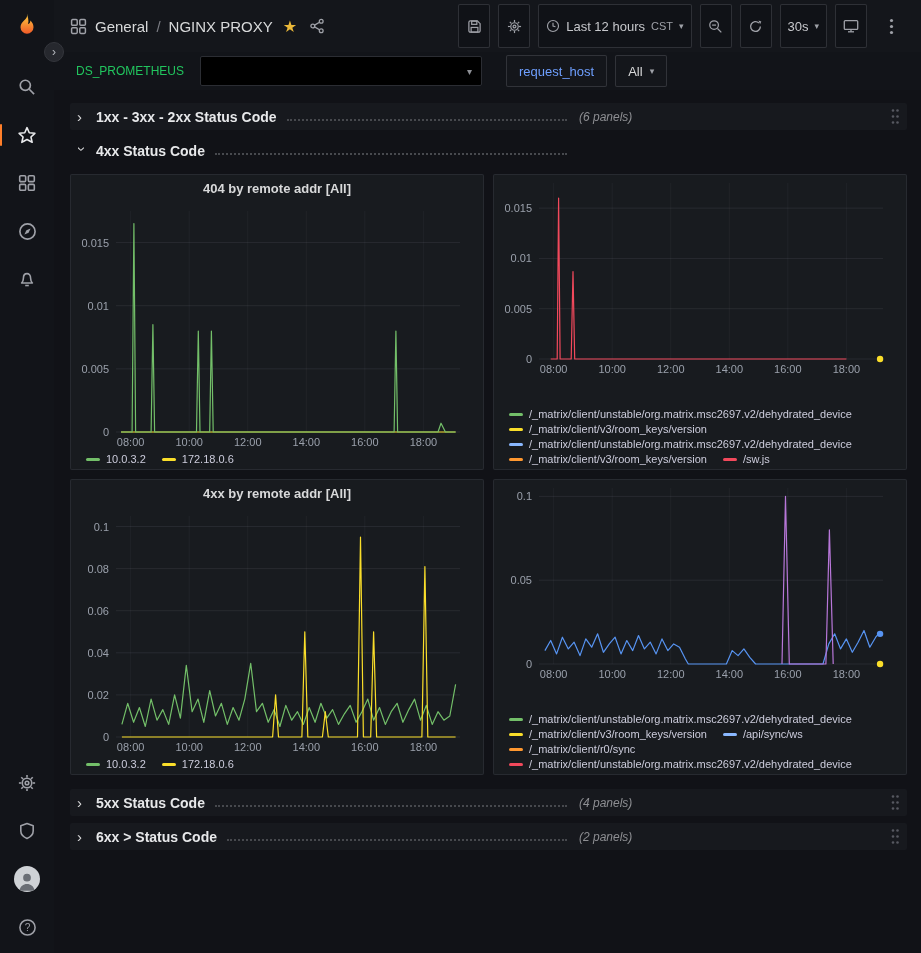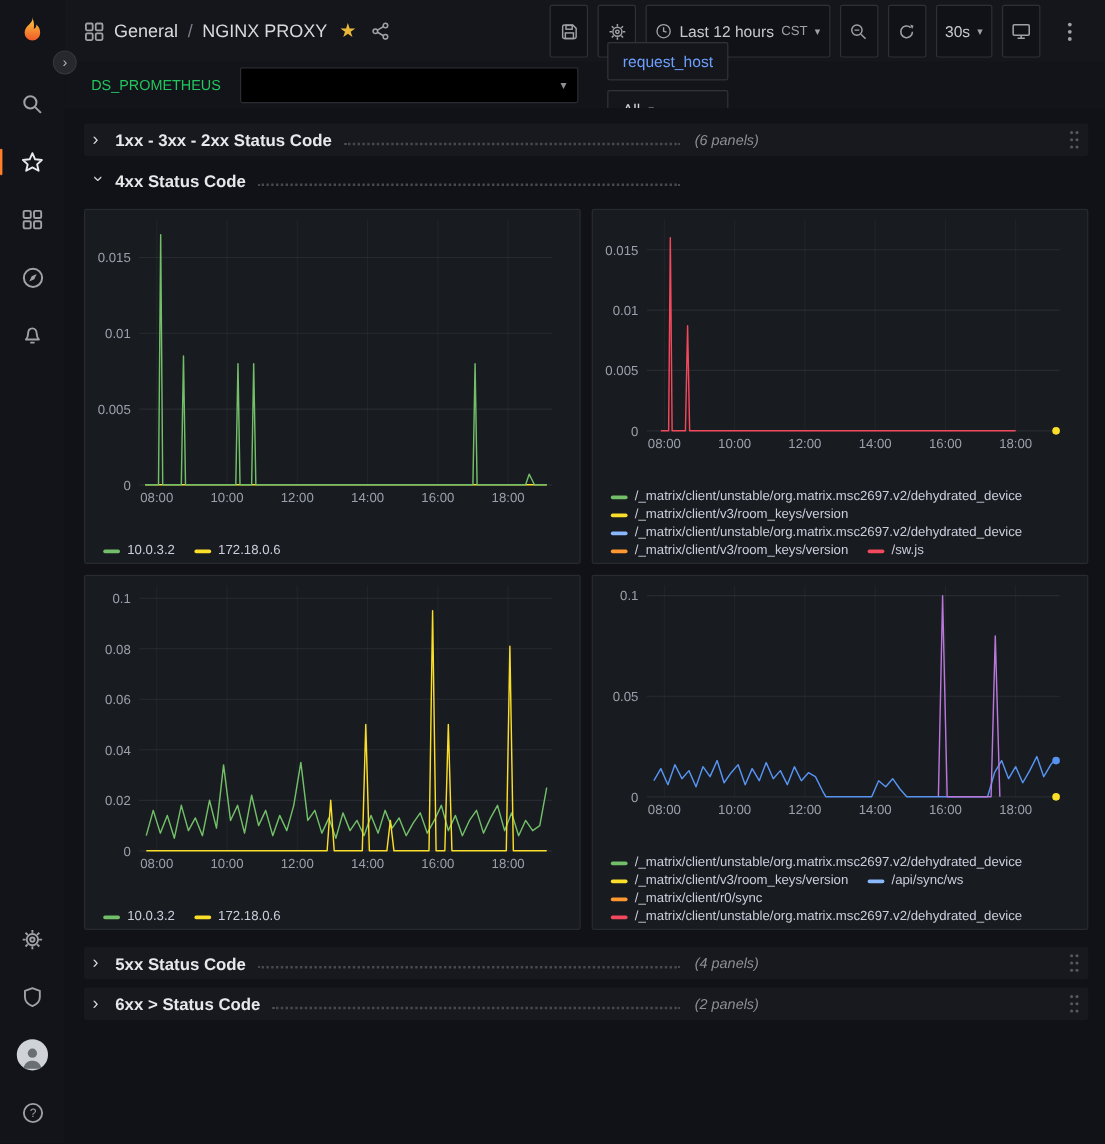--- a/index.html
+++ b/index.html
@@ -248,21 +248,21 @@
           </svg>
         </button>
       </div>
     </header>
 
     <div class="subnav">
       <span class="var-label">DS_PROMETHEUS</span>
       <div class="var-value-redacted">
         <span class="caret">▾</span>
       </div>
-      <div style="display:flex; gap:8px; margin-left:14px;flex-direction:column;">
+      <div style="display:flex; gap:8px; margin-left:14px;">
         <div class="chip label">
           <span>request_host</span>
         </div>
         <div class="chip value">
           <span>All</span>
           <span class="caret">▾</span>
         </div>
       </div>
     </div>
 
@@ -293,20 +293,21 @@
         <div class="row-left">
           <span class="chev down">›</span>
           <span class="row-title">4xx Status Code</span>
           <span class="dots"></span>
         </div>
         <span class="row-count"></span>
       </div>
 
       <div class="grid" id="panels-grid">
   <section class="panel">
+    <header class="panel-title">404 by remote addr [All]</header>
     <div class="chart"><svg width="398" height="247">
                 <line x1="52.638297872340424" x2="52.638297872340424" y1="8" y2="229" stroke="rgba(204,204,220,0.05)"></line>
                 <line x1="111.19148936170212" x2="111.19148936170212" y1="8" y2="229" stroke="rgba(204,204,220,0.05)"></line>
                 <line x1="169.74468085106383" x2="169.74468085106383" y1="8" y2="229" stroke="rgba(204,204,220,0.05)"></line>
                 <line x1="228.29787234042553" x2="228.29787234042553" y1="8" y2="229" stroke="rgba(204,204,220,0.05)"></line>
                 <line x1="286.8510638297872" x2="286.8510638297872" y1="8" y2="229" stroke="rgba(204,204,220,0.05)"></line>
                 <line x1="345.40425531914894" x2="345.40425531914894" y1="8" y2="229" stroke="rgba(204,204,220,0.05)"></line>
                 <line x1="38" x2="382" y1="229" y2="229" stroke="rgba(204,204,220,0.09)"></line>
                 <text x="31" y="233" text-anchor="end" fill="#9aa0ab" font-size="11">0</text>
                 <line x1="38" x2="382" y1="165.85714285714286" y2="165.85714285714286" stroke="rgba(204,204,220,0.09)"></line>
@@ -379,20 +380,21 @@
                 <span>/_matrix/client/v3/room_keys/version</span>
               </span>
               <span class="legend-item">
                 <span class="swatch" style="background: rgb(242, 73, 92);"></span>
                 <span>/sw.js</span>
               </span>
             </div>
   </section>
 
   <section class="panel">
+    <header class="panel-title">4xx by remote addr [All]</header>
     <div class="chart"><svg width="398" height="247">
                 <line x1="52.638297872340424" x2="52.638297872340424" y1="8" y2="229" stroke="rgba(204,204,220,0.05)"></line>
                 <line x1="111.19148936170212" x2="111.19148936170212" y1="8" y2="229" stroke="rgba(204,204,220,0.05)"></line>
                 <line x1="169.74468085106383" x2="169.74468085106383" y1="8" y2="229" stroke="rgba(204,204,220,0.05)"></line>
                 <line x1="228.29787234042553" x2="228.29787234042553" y1="8" y2="229" stroke="rgba(204,204,220,0.05)"></line>
                 <line x1="286.8510638297872" x2="286.8510638297872" y1="8" y2="229" stroke="rgba(204,204,220,0.05)"></line>
                 <line x1="345.40425531914894" x2="345.40425531914894" y1="8" y2="229" stroke="rgba(204,204,220,0.05)"></line>
                 <line x1="38" x2="382" y1="229" y2="229" stroke="rgba(204,204,220,0.09)"></line>
                 <text x="31" y="233" text-anchor="end" fill="#9aa0ab" font-size="11">0</text>
                 <line x1="38" x2="382" y1="186.9047619047619" y2="186.9047619047619" stroke="rgba(204,204,220,0.09)"></line>

